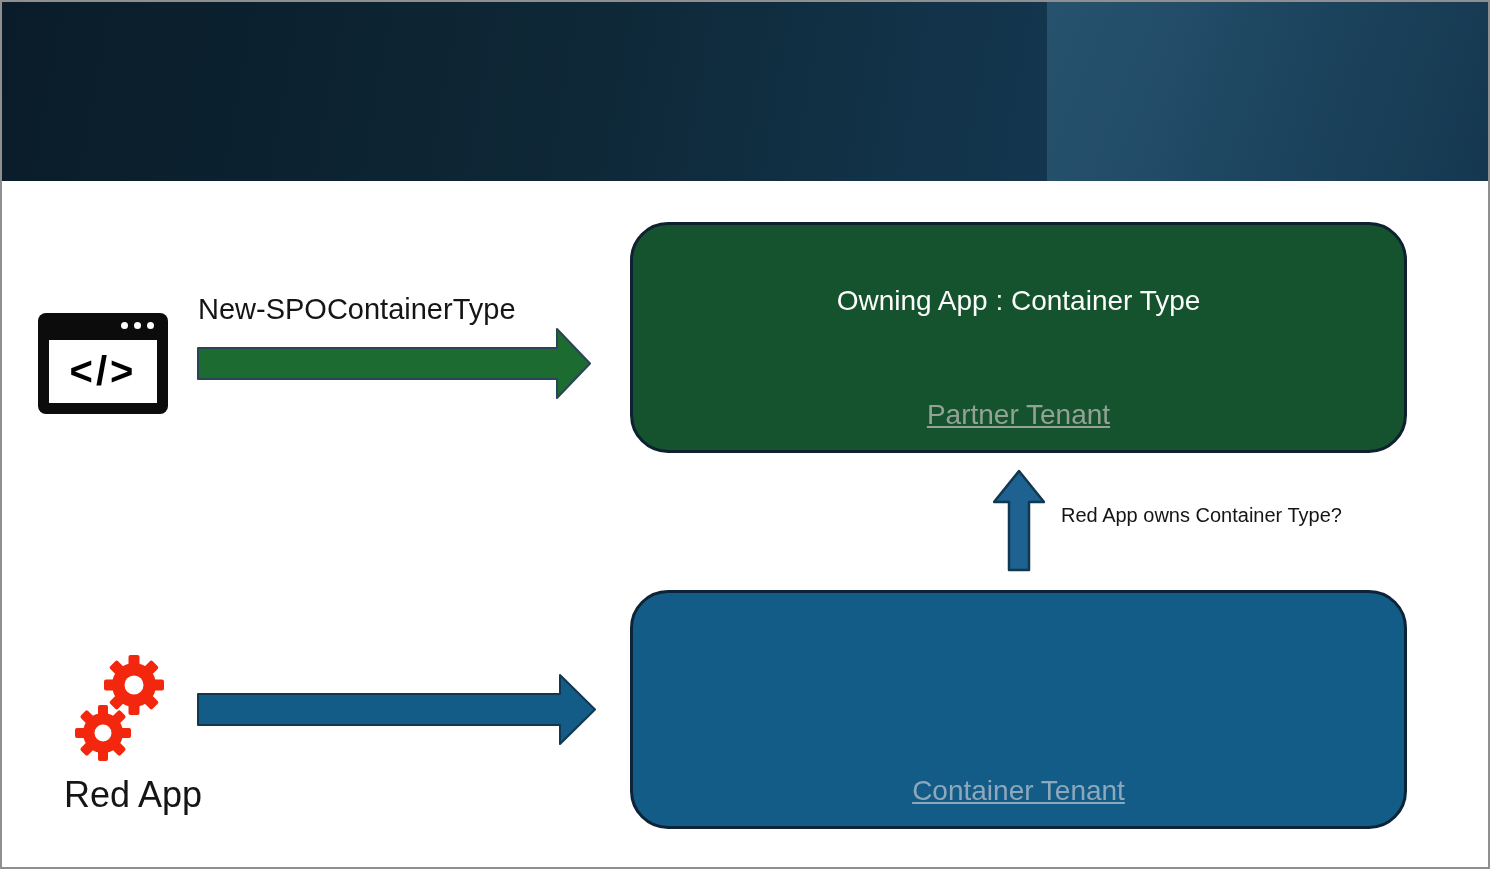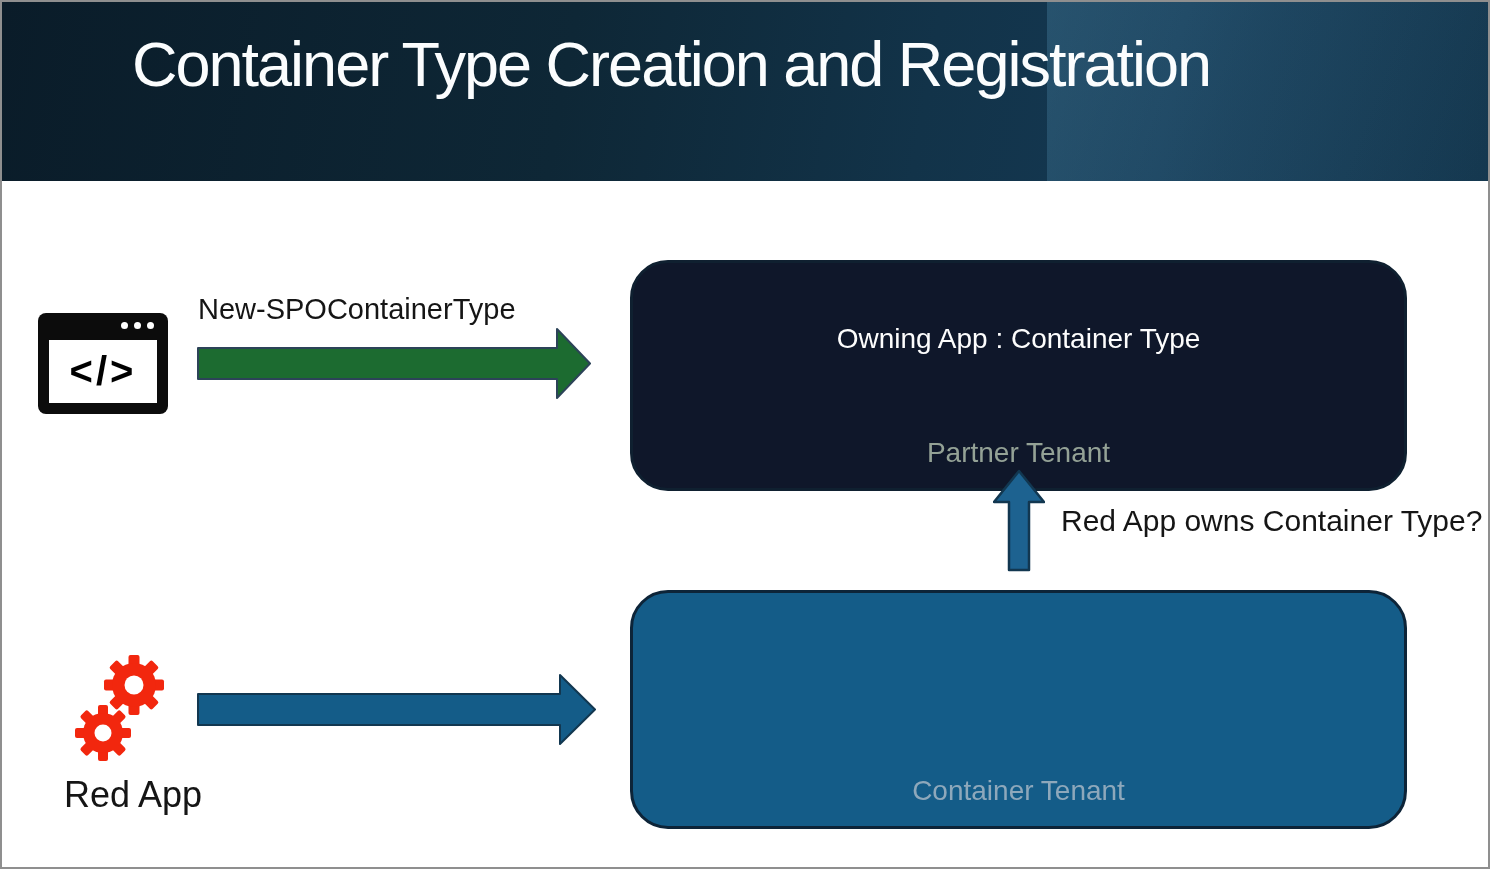--- a/index.html
+++ b/index.html
@@ -16,39 +16,39 @@
   .header-band{
     position:absolute;left:1045px;top:0;right:0;bottom:0;
     background:linear-gradient(110deg,rgba(86,150,185,0.30) 0%,rgba(86,150,185,0.16) 45%,rgba(86,150,185,0.04) 100%);
   }
   .slide-title{
     position:absolute;left:130px;top:26px;
     font-size:63px;letter-spacing:-2px;font-weight:400;color:#fbfdfe;white-space:nowrap;
   }
   
   .node{position:absolute;left:628px;width:777px;border-radius:38px;box-sizing:border-box;}
-  .node-owning{top:220px;height:231px;background:#0f172a;border:3px solid #0f2030;margin-top:38px;}
+  .node-owning{top:220px;height:231px;background:#14532d;border:3px solid #0f2030;}
   .node-consuming{top:588px;height:239px;background:#145c88;border:3px solid #0d2438;}
   .node-title{
     position:absolute;left:0;width:100%;text-align:center;
     font-size:28px;color:#fdfdfd;white-space:nowrap;
   }
   .node-owning .node-title{top:60px;}
   .node-consuming .node-title{top:72px;}
   .node-subtitle{
     position:absolute;left:0;bottom:19px;width:100%;text-align:center;
-    font-size:28px;white-space:nowrap;
+    font-size:28px;white-space:nowrap;text-decoration:underline;
   }
   .node-owning .node-subtitle{color:#94a296;}
   .node-consuming .node-subtitle{color:#8ea8bb;}
   
   .edge-label{position:absolute;font-size:29px;color:#151515;white-space:nowrap;}
   .label-create{left:196px;top:291px;}
   .label-register{left:262px;top:632px;}
-  .label-owns{left:1059px;top:502px;font-size:30px;}
+  .label-owns{left:1059px;top:502px;font-size:20px;}
   
   .arrow{position:absolute;display:block;}
   .arrow-create{left:195px;top:325px;width:395px;height:73px;}
   .arrow-register{left:195px;top:671px;width:400px;height:73px;}
   .arrow-owns{left:991px;top:467px;width:52px;height:103px;}
   
   .code-icon{
     position:absolute;left:36px;top:311px;width:130px;height:101px;
     background:#0c0c0c;border-radius:8px;
   }
@@ -63,21 +63,20 @@
   .gears-icon{position:absolute;left:71px;top:651px;width:92px;height:112px;}
   .actor-label{position:absolute;left:62px;top:772px;font-size:36px;color:#151515;white-space:nowrap;}
 </style>
 </head>
 <body>
 
 <div class="frame">
 
   <div class="header">
     <div class="header-band"></div>
-    <div class="slide-title">Container Type Creation and Registration</div>
   </div>
 
   <div class="code-icon">
     <div class="dots">
         <i></i>
         <i></i>
         <i></i>
       </div>
     <div class="screen">&lt;/&gt;</div>
   </div>

